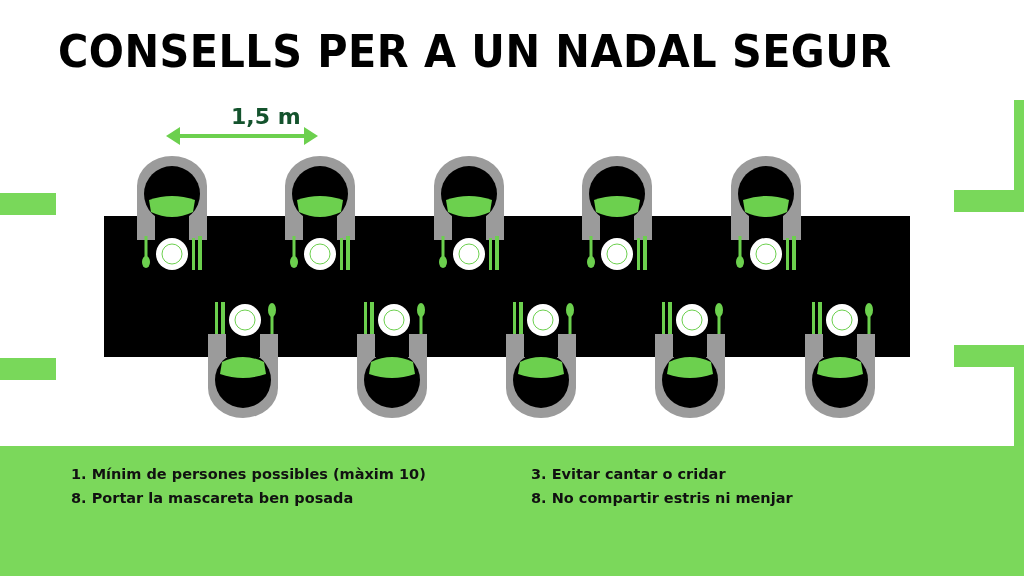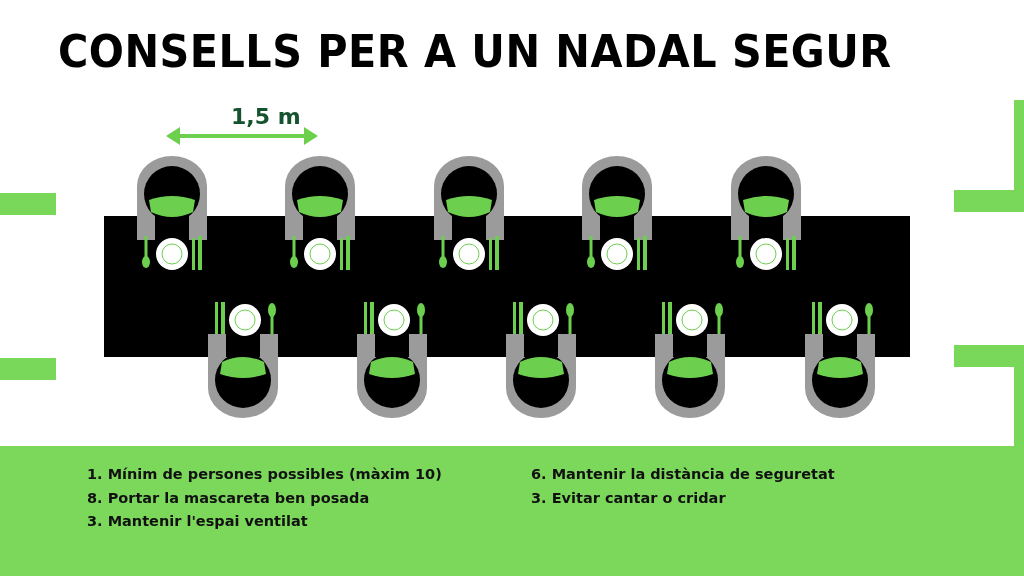--- a/index.html
+++ b/index.html
@@ -128,22 +128,21 @@
   </svg>
 <svg class="chair" style="left:651px;top:334px;" viewBox="0 0 78 84">
     <use href="#chair-bottom"></use>
   </svg>
 <svg class="chair" style="left:801px;top:334px;" viewBox="0 0 78 84">
     <use href="#chair-bottom"></use>
   </svg>
 
 <div class="footer"></div>
 
-<div class="list" style="left:87px;">
+<div class="list" style="left:71px;">
   <div>1. Mínim de persones possibles (màxim 10)</div>
   <div>8. Portar la mascareta ben posada</div>
-  <div>3. Mantenir l'espai ventilat</div>
 </div>
 
 <div class="list" style="left:531px;">
-  <div>6. Mantenir la distància de seguretat</div>
   <div>3. Evitar cantar o cridar</div>
+  <div>8. No compartir estris ni menjar</div>
 </div>
 
 </body></html>

